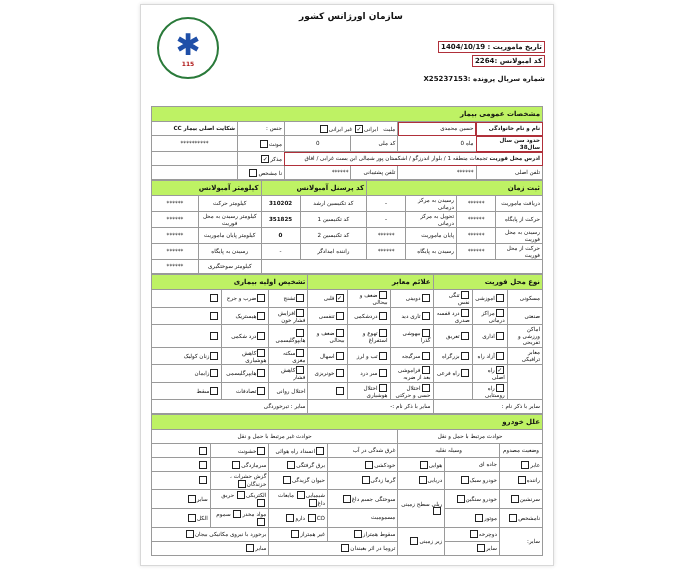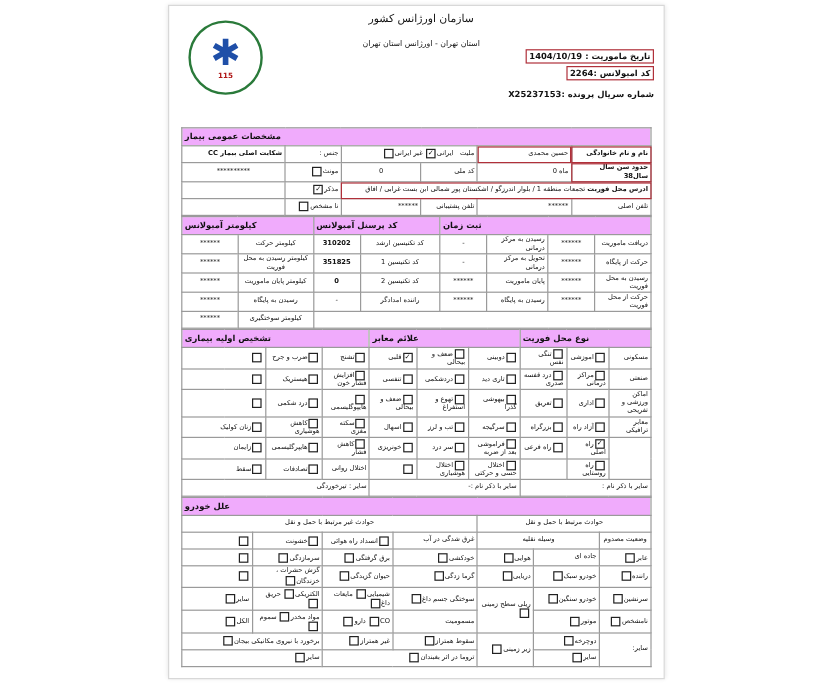--- a/index.html
+++ b/index.html
@@ -2,46 +2,45 @@
 <html><head>
 <meta charset="utf-8">
 <style>
   html,body{margin:0;padding:0;background:#ffffff;}
   body{width:690px;height:574px;position:relative;overflow:hidden;font-family:"DejaVu Sans",sans-serif;color:#111;}
   .page{position:absolute;left:140px;top:4px;width:412px;height:560px;background:#fff;border:1px solid #d8d8d8;box-shadow:0 0 4px rgba(0,0,0,0.12);}
   .hdr{position:absolute;left:0;top:0;width:412px;height:95px;}
   .logo{position:absolute;left:16px;top:12px;width:58px;height:58px;border-radius:50%;border:2px solid #2a7a3a;background:#fff;display:flex;align-items:center;justify-content:center;flex-direction:column;}
   .logo .star{font-size:30px;line-height:30px;color:#1f4fa8;}
   .logo .n{font-size:6px;color:#b01818;font-weight:bold;}
-  .t1{position:absolute;left:110px;width:200px;top:6px;text-align:center;font-size:9px;font-weight:normal;}
+  .t1{position:absolute;left:110px;width:200px;top:6px;text-align:center;font-size:9px;font-weight:bold;}
   .t2{position:absolute;left:110px;width:200px;top:27px;text-align:center;font-size:6.5px;}
   .t3{position:absolute;left:110px;width:200px;top:41px;text-align:center;font-size:9.5px;font-weight:bold;}
   .meta{position:absolute;right:8px;direction:rtl;font-size:7px;font-weight:bold;margin-left:20px;}
   .redbox{border:1.5px solid #b0303a;padding:1px 2px;}
   .form{position:absolute;left:10px;top:101px;width:392px;direction:rtl;}
   table{border-collapse:collapse;width:100%;table-layout:fixed;}
   td,th{border:0.8px solid #9a9a9a;font-size:5.6px;padding:1px 2px;height:11px;vertical-align:middle;text-align:right;line-height:6.5px;overflow:hidden;}
-  .sec{background:#f0abfc;font-weight:bold;font-size:7px;text-align:left;height:12px;}
+  .sec{background:#bef264;font-weight:bold;font-size:7px;text-align:right;height:12px;}
   .c{text-align:center;}
   .b{font-weight:bold;}
   .cb{display:inline-block;width:6px;height:6px;border:0.8px solid #222;vertical-align:middle;margin:0 1px;font-size:6px;line-height:6px;text-align:center;}
   .cb.on::after{content:"✓";font-size:6px;}
   .rb{outline:1.5px solid #b0303a;outline-offset:-1px;}
 </style>
 </head>
 <body>
 
 <div class="page">
   <div class="hdr">
     <div class="logo">
       <span class="star">✱</span>
       <span class="n">115</span>
     </div>
     <div class="t1">سازمان اورژانس کشور</div>
-    <div class="t2">استان تهران - اورژانس استان تهران</div>
     <div class="meta" style="top:38px"><span class="redbox"><span>تاریخ ماموریت :</span> <span>1404/10/19</span></span></div>
     <div class="meta" style="top:70px"><span>شماره سریال پرونده :</span><span>X25237153</span></div>
     <div class="meta" style="top:52px"><span class="redbox"><span>کد امبولانس :</span><span>2264</span></span></div>
   </div>
 
   <div class="form">
     <table>
       <colgroup>
           <col style="width:17%">
           <col style="width:20%">

